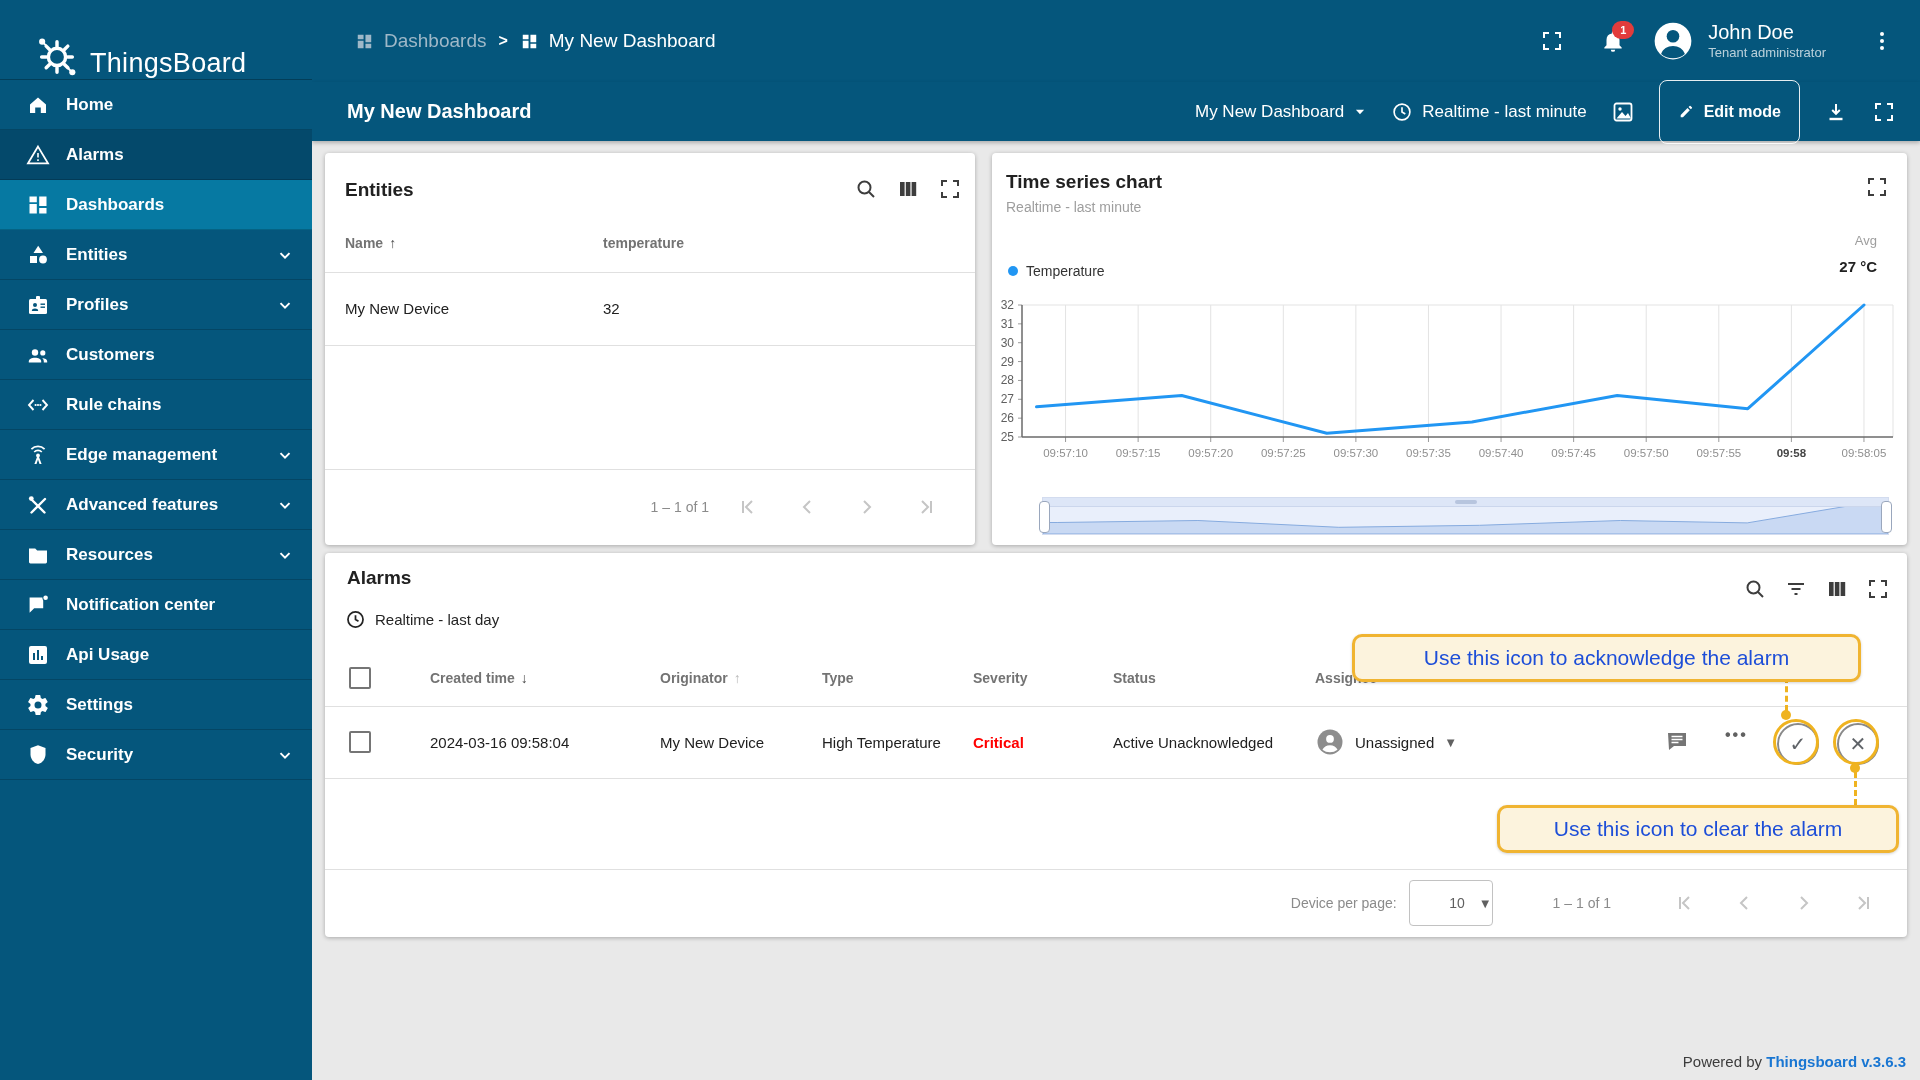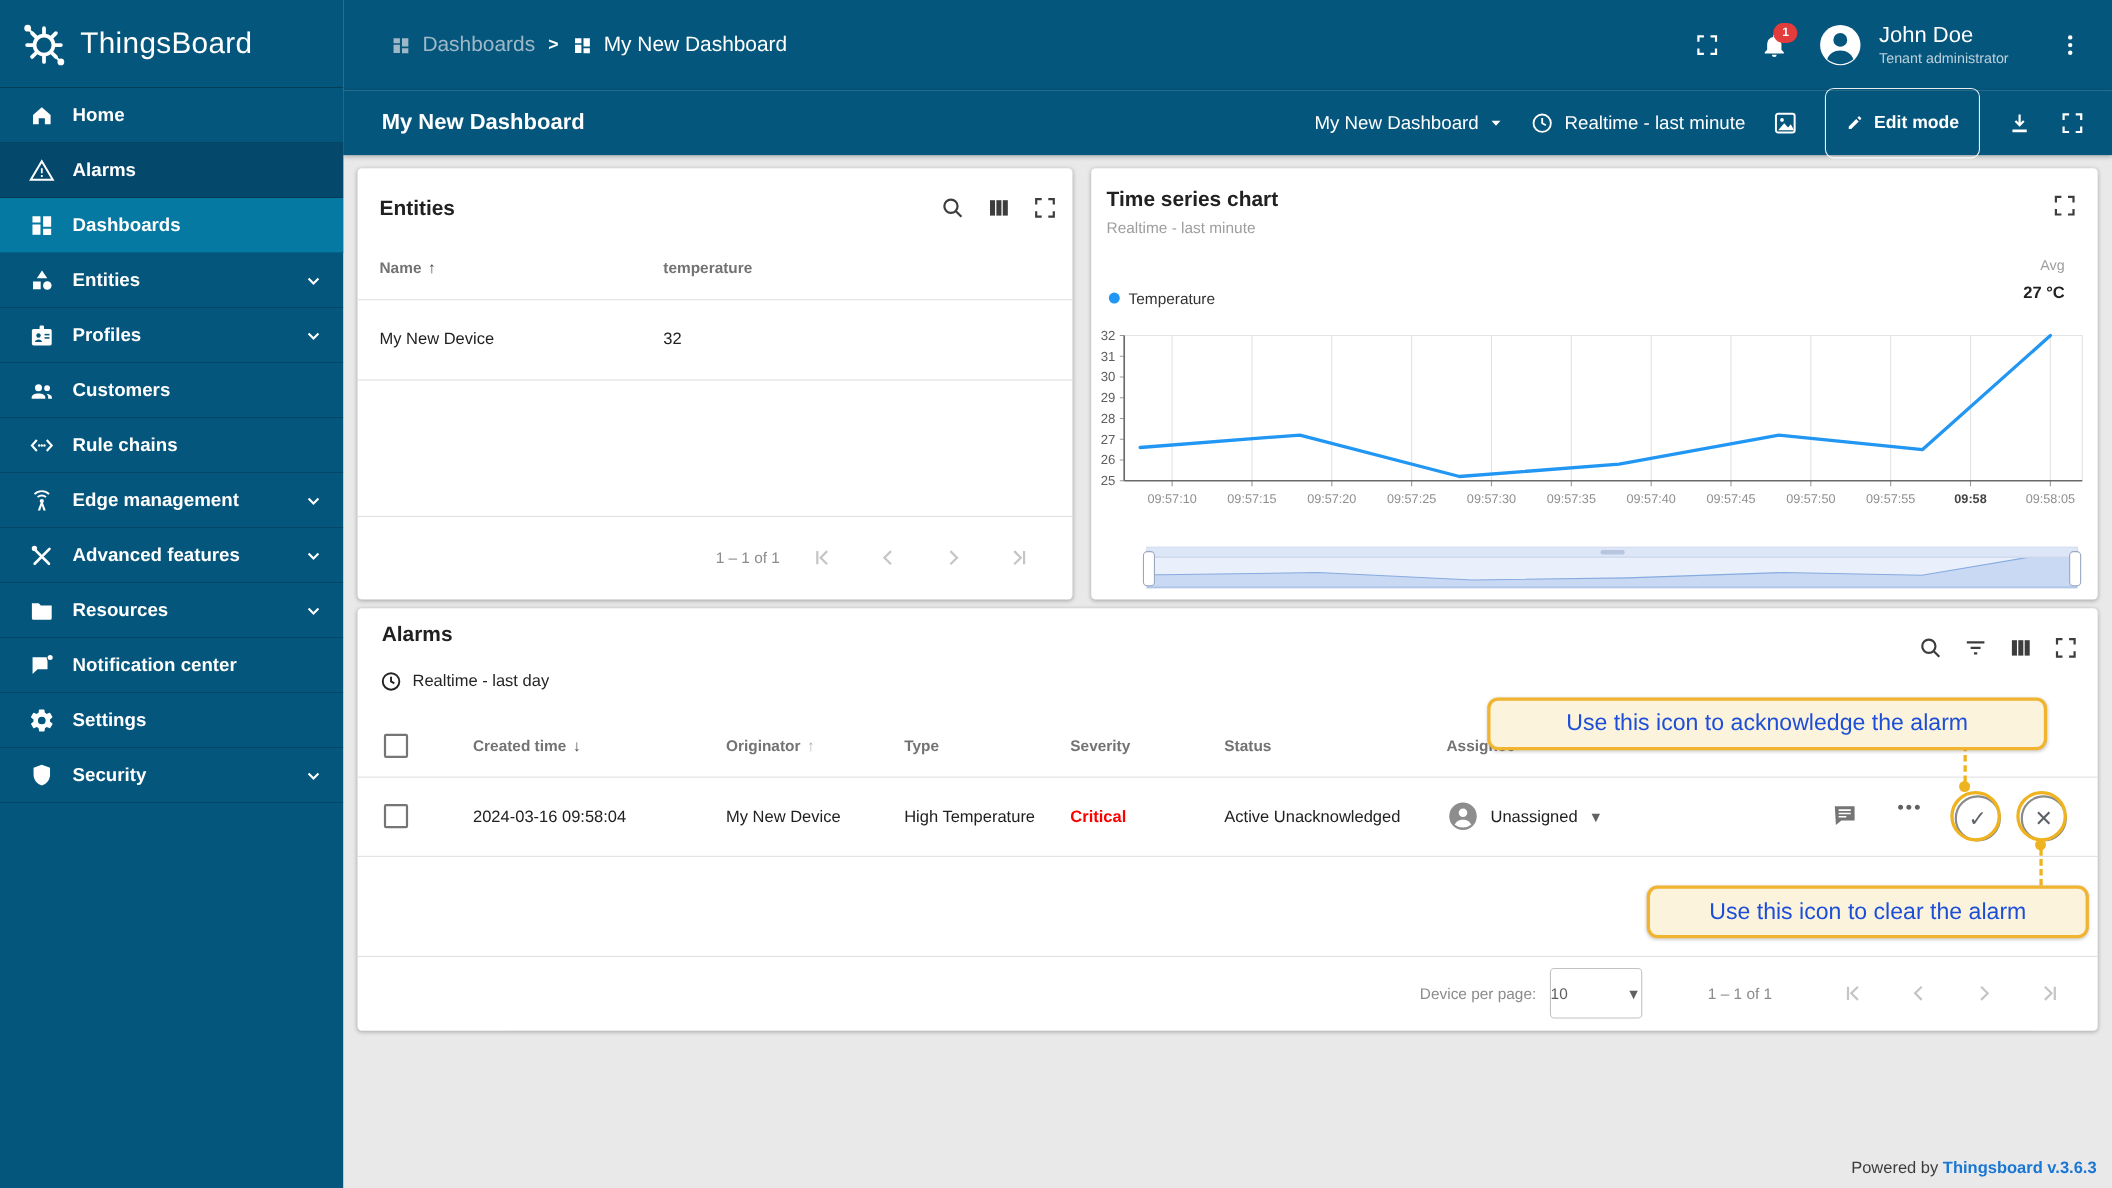--- a/index.html
+++ b/index.html
@@ -2,21 +2,21 @@
 <html><head>
 <meta charset="utf-8">
 <style>
   html,body{margin:0;padding:0;width:1920px;height:1080px;overflow:hidden;
     font-family:"Liberation Sans",sans-serif;background:#e9e9e9;}
   .abs{position:absolute;}
   svg{display:block;}
 
   
   #sidebar{position:absolute;left:0;top:0;width:312px;height:1080px;background:#05567c;color:#fff;z-index:5;}
-  #logo-row{height:79px;display:flex;align-items:center;padding-left:17px;border-bottom:1px solid rgba(0,0,0,.28);}
+  #logo-row{height:79px;display:flex;align-items:flex-end;padding-left:34px;border-bottom:1px solid rgba(0,0,0,.28);}
   #logo-row .logo-text{font-size:27px;margin-left:10px;letter-spacing:.3px;}
   .nav-item{height:49px;border-bottom:1px solid rgba(0,0,0,.18);display:flex;align-items:center;
     padding:0 18px 0 26px;font-size:17px;font-weight:700;cursor:pointer;}
   .nav-item .nico{width:24px;height:24px;margin-right:16px;flex:0 0 24px;}
   .nav-item .chev{margin-left:auto;}
   .nav-item.active{background:#0679a2;}
   .nav-item.shade{background:#04496b;}
 
   
   #topbar{position:absolute;left:312px;top:0;right:0;height:82px;background:#05567c;color:#fff;z-index:4;}
@@ -79,21 +79,21 @@
   #alarms-head{position:absolute;left:0;right:0;top:97px;height:56px;}
   #alarms-row{position:absolute;left:0;right:0;top:153px;height:72px;cursor:pointer;}
   .checkbox{width:18px;height:18px;border:2px solid #757575;border-radius:2px;margin-left:24px;cursor:pointer;background:#fff;}
   .sev-critical{color:#ff0000;font-weight:700;}
   .assignee-cell{display:flex;align-items:center;gap:10px;}
   .caret{color:#616161;font-size:13px;}
   .action-circle{position:absolute;top:17px;width:38px;height:38px;border:2px solid #8a8a8a;border-radius:50%;
     display:flex;align-items:center;justify-content:center;color:#5f6368;font-size:20px;cursor:pointer;background:#fff;}
   .row-icon{position:absolute;top:24px;cursor:pointer;}
   #alarms-pager{position:absolute;right:25px;top:316px;height:68px;display:flex;align-items:center;color:#8b8b8b;font-size:14px;}
-  #ipp-select{display:flex;align-items:center;justify-content:space-between;gap:14px;border:1px solid #c2c2c2;border-radius:4px;
+  #ipp-select{display:flex;align-items:center;justify-content:flex-end;gap:14px;border:1px solid #c2c2c2;border-radius:4px;
     width:82px;height:44px;margin:0 60px 0 12px;color:#5f5f5f;cursor:pointer;}
 
   
   #footer{position:absolute;right:14px;top:912px;font-size:15px;color:#3c3c3c;}
   #footer a{color:#1976d2;font-weight:700;text-decoration:none;cursor:pointer;}
 
   
   .callout{position:absolute;background:#fcf3dd;border:3px solid #f0b431;border-radius:10px;z-index:60;
     display:flex;align-items:center;justify-content:center;font-size:21px;color:#1d4ed8;box-shadow:0 1px 3px rgba(0,0,0,.18);}
   .dash-line{position:absolute;width:0;border-left:3px dashed #efb320;z-index:55;}
@@ -250,20 +250,28 @@
     </div>
     <div class="nav-item">
       <span class="nico">
           <svg viewBox="0 0 24 24" width="24" height="24">
             <path d="M3.6 4.5h13.6v10.8H8.2l-4.6 4.4z" fill="#fff"></path>
             <circle cx="19.6" cy="4.8" r="3.2" fill="#05567c"></circle>
             <circle cx="19.6" cy="4.8" r="2.3" fill="#fff"></circle>
           </svg>
         </span>
       <span>Notification center</span>
+    </div>
+    <div class="nav-item">
+      <span class="nico">
+          <svg viewBox="0 0 24 24" width="24" height="24">
+            <path d="M19 3H5a2 2 0 0 0-2 2v14a2 2 0 0 0 2 2h14a2 2 0 0 0 2-2V5a2 2 0 0 0-2-2zM9 17H7v-7h2zm4 0h-2V7h2zm4 0h-2v-4h2z" fill="#fff"></path>
+          </svg>
+        </span>
+      <span>Api Usage</span>
     </div>
     <div class="nav-item">
       <span class="nico">
           <svg viewBox="0 0 24 24" width="24" height="24">
             <path d="M19.4 13a7.5 7.5 0 0 0 .1-1 7.5 7.5 0 0 0-.1-1l2.1-1.7a.5.5 0 0 0 .1-.6l-2-3.5a.5.5 0 0 0-.6-.2l-2.5 1a7.7 7.7 0 0 0-1.7-1l-.4-2.6a.5.5 0 0 0-.5-.4h-4a.5.5 0 0 0-.5.4l-.4 2.6a7.7 7.7 0 0 0-1.7 1l-2.5-1a.5.5 0 0 0-.6.2l-2 3.5a.5.5 0 0 0 .1.6L4.5 11a7.5 7.5 0 0 0 0 2l-2.1 1.7a.5.5 0 0 0-.1.6l2 3.5c.1.2.4.3.6.2l2.5-1a7.7 7.7 0 0 0 1.7 1l.4 2.6c0 .2.2.4.5.4h4c.2 0 .5-.2.5-.4l.4-2.6a7.7 7.7 0 0 0 1.7-1l2.5 1c.2.1.5 0 .6-.2l2-3.5a.5.5 0 0 0-.1-.6zM12 15.5a3.5 3.5 0 1 1 0-7 3.5 3.5 0 0 1 0 7z" fill="#fff"></path>
           </svg>
         </span>
       <span>Settings</span>
     </div>
     <div class="nav-item">

